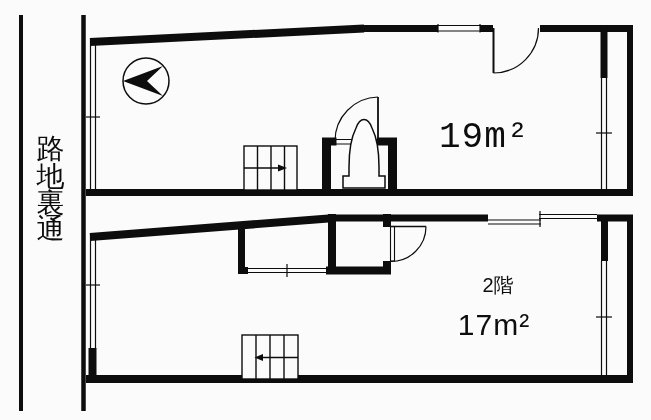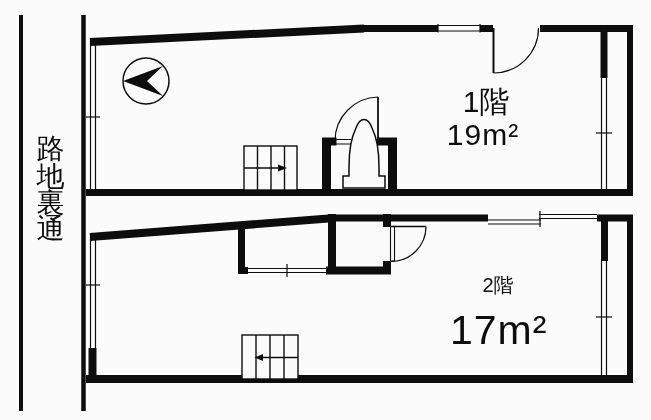--- a/index.html
+++ b/index.html
@@ -10,23 +10,23 @@
     color:#0d0d0d;
   }
   .plan-svg { position:absolute; left:0; top:0; }
   .plan-text { position:absolute; text-align:center; line-height:1.05; white-space:nowrap; }
   .road-label {
     position:absolute; left:36px; top:113px;
     writing-mode:vertical-rl; text-orientation:upright;
     font-size:28px; letter-spacing:26px; line-height:1;
   }
   .f1-label { left:448px; top:86px;  width:76px; font-size:30px; }
-  .f1-area  { left:439px; top:119px; width:88px; font-size:30px; letter-spacing:1px; }
+  .f1-area  { left:439px; top:119px; width:88px; font-size:36px; letter-spacing:1px;font-family:Liberation Mono, monospace; }
   .f2-label { left:460px; top:275px; width:76px; font-size:20px; }
-  .f2-area  { left:450px; top:309px; width:88px; font-size:41px; letter-spacing:1px; }
+  .f2-area  { left:450px; top:309px; width:88px; font-size:30px; letter-spacing:1px; }
 </style>
 </head>
 <body>
 
 <div class="shot">
 
   <svg class="plan-svg" width="651" height="420" viewBox="0 0 651 420">
 
     <g stroke="#0d0d0d">
       <line x1="21" y1="15" x2="21" y2="411" stroke-width="4"></line>
@@ -155,19 +155,18 @@
         <line x1="270" y1="335" x2="270" y2="379"></line>
         <line x1="284" y1="335" x2="284" y2="379"></line>
         <line x1="262" y1="357.5" x2="298" y2="357.5"></line>
         <polygon points="263,354 254.5,357.5 263,361" fill="#0d0d0d" stroke="none"></polygon>
       </g>
     </g>
   </svg>
 
   <div class="road-label">路地裏通</div>
 
-  <div class="plan-text f1-label">1階</div>
   <div class="plan-text f1-area">19m²</div>
 
   <div class="plan-text f2-label">2階</div>
   <div class="plan-text f2-area">17m²</div>
 
 </div>
 
 </body></html>

